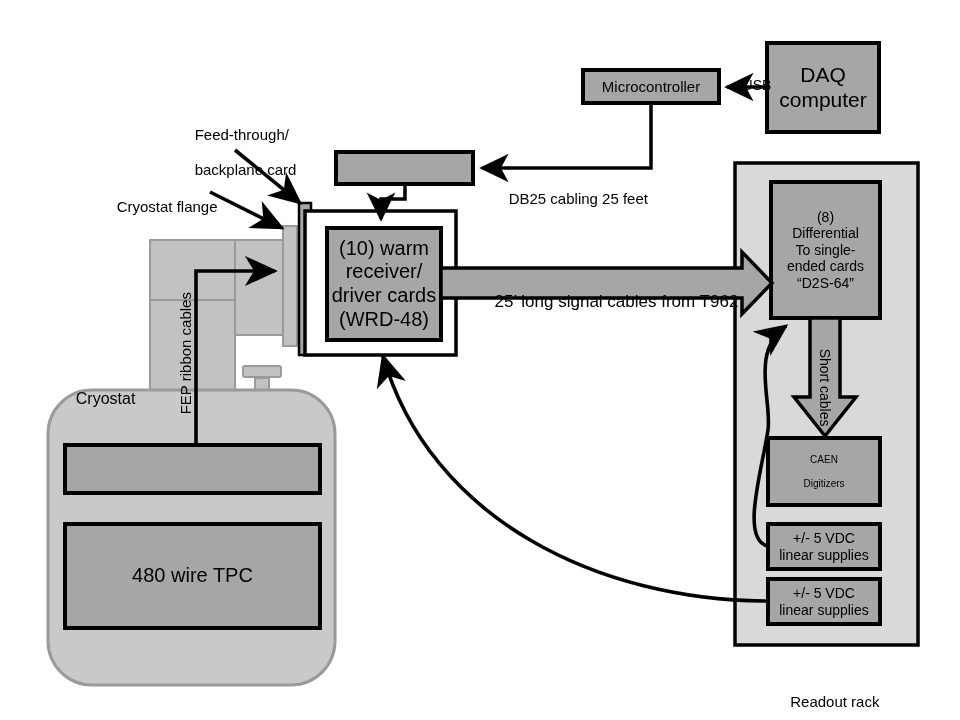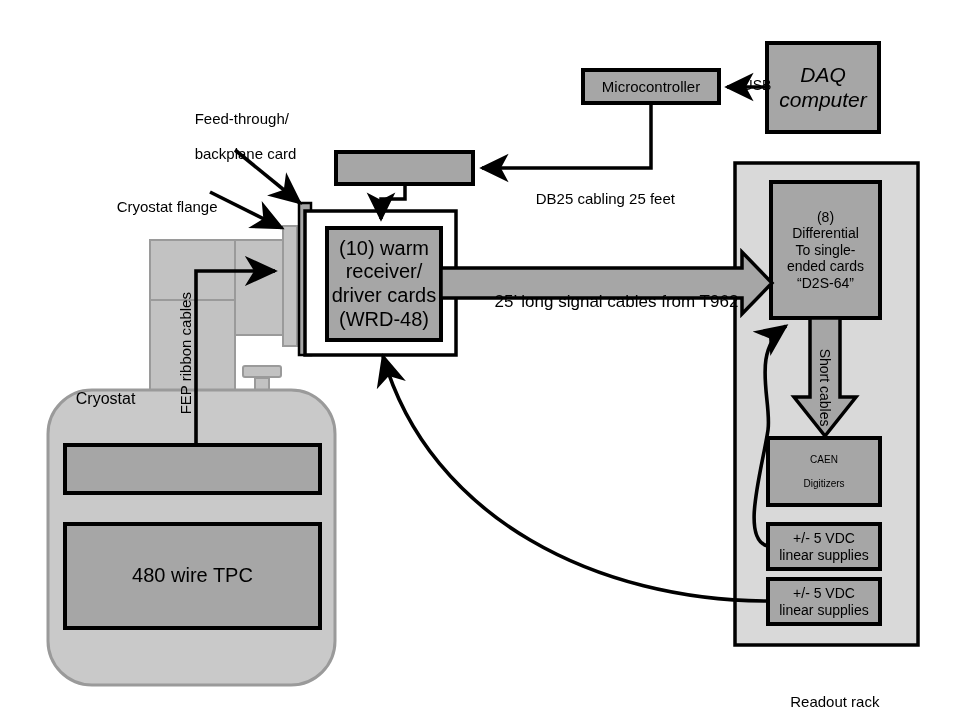--- a/index.html
+++ b/index.html
@@ -107,39 +107,39 @@
 
     <path d="M210,192 L282,228" fill="none" stroke="#000000" stroke-width="3.6" marker-end="url(#arrowBlackThin)"></path>
 
     <path d="M196,445 L196,271 L275,271" fill="none" stroke="#000000" stroke-width="3.6" marker-end="url(#arrowBlackThin)"></path>
 
     <path d="M768,601 C600,601 430,520 383,356" fill="none" stroke="#000000" stroke-width="3.6" marker-end="url(#arrowBlackThin)"></path>
 
     <path d="M768,546 C740,540 762,470 768,430 C772,400 750,352 786,326" fill="none" stroke="#000000" stroke-width="3.6" marker-end="url(#arrowBlackThin)"></path>
   </svg>
 
-  <div class="lbl boxtext" style="left:767px; top:43px; width:112px; height:89px; font-size:21px;font-style:italic;">
+  <div class="lbl boxtext" style="left:767px; top:43px; width:112px; height:89px; font-size:21px;">
     <span>DAQ</span>
     <span>computer</span>
   </div>
 
   <div class="lbl boxtext" style="left:583px; top:70px; width:136px; height:33px; font-size:15px;">
     <span>Microcontroller</span>
   </div>
 
   <div class="lbl" style="left:727px; top:60px; width:44px; font-size:14px;">
     <span>USB</span>
   </div>
 
 
-  <div class="lbl" style="left:492px; top:172px; width:210px; text-align:center; font-size:15px;">
+  <div class="lbl" style="left:492px; top:172px; width:210px; text-align:left; font-size:15px;">
     <span>DB25 cabling 25 feet</span>
   </div>
 
-  <div class="lbl" style="left:178px; top:92px; width:170px; text-align:left; font-size:15px;">
+  <div class="lbl" style="left:178px; top:108px; width:170px; text-align:left; font-size:15px;">
     <span>Feed-through/</span><br>
     <span>backplane card</span>
   </div>
 
   <div class="lbl" style="left:100px; top:180px; width:150px; text-align:left; font-size:15px;">
     <span>Cryostat flange</span>
   </div>
 
   <div class="lbl boxtext" style="left:327px; top:228px; width:114px; height:112px; font-size:20px;">
     <span>(10) warm</span>

